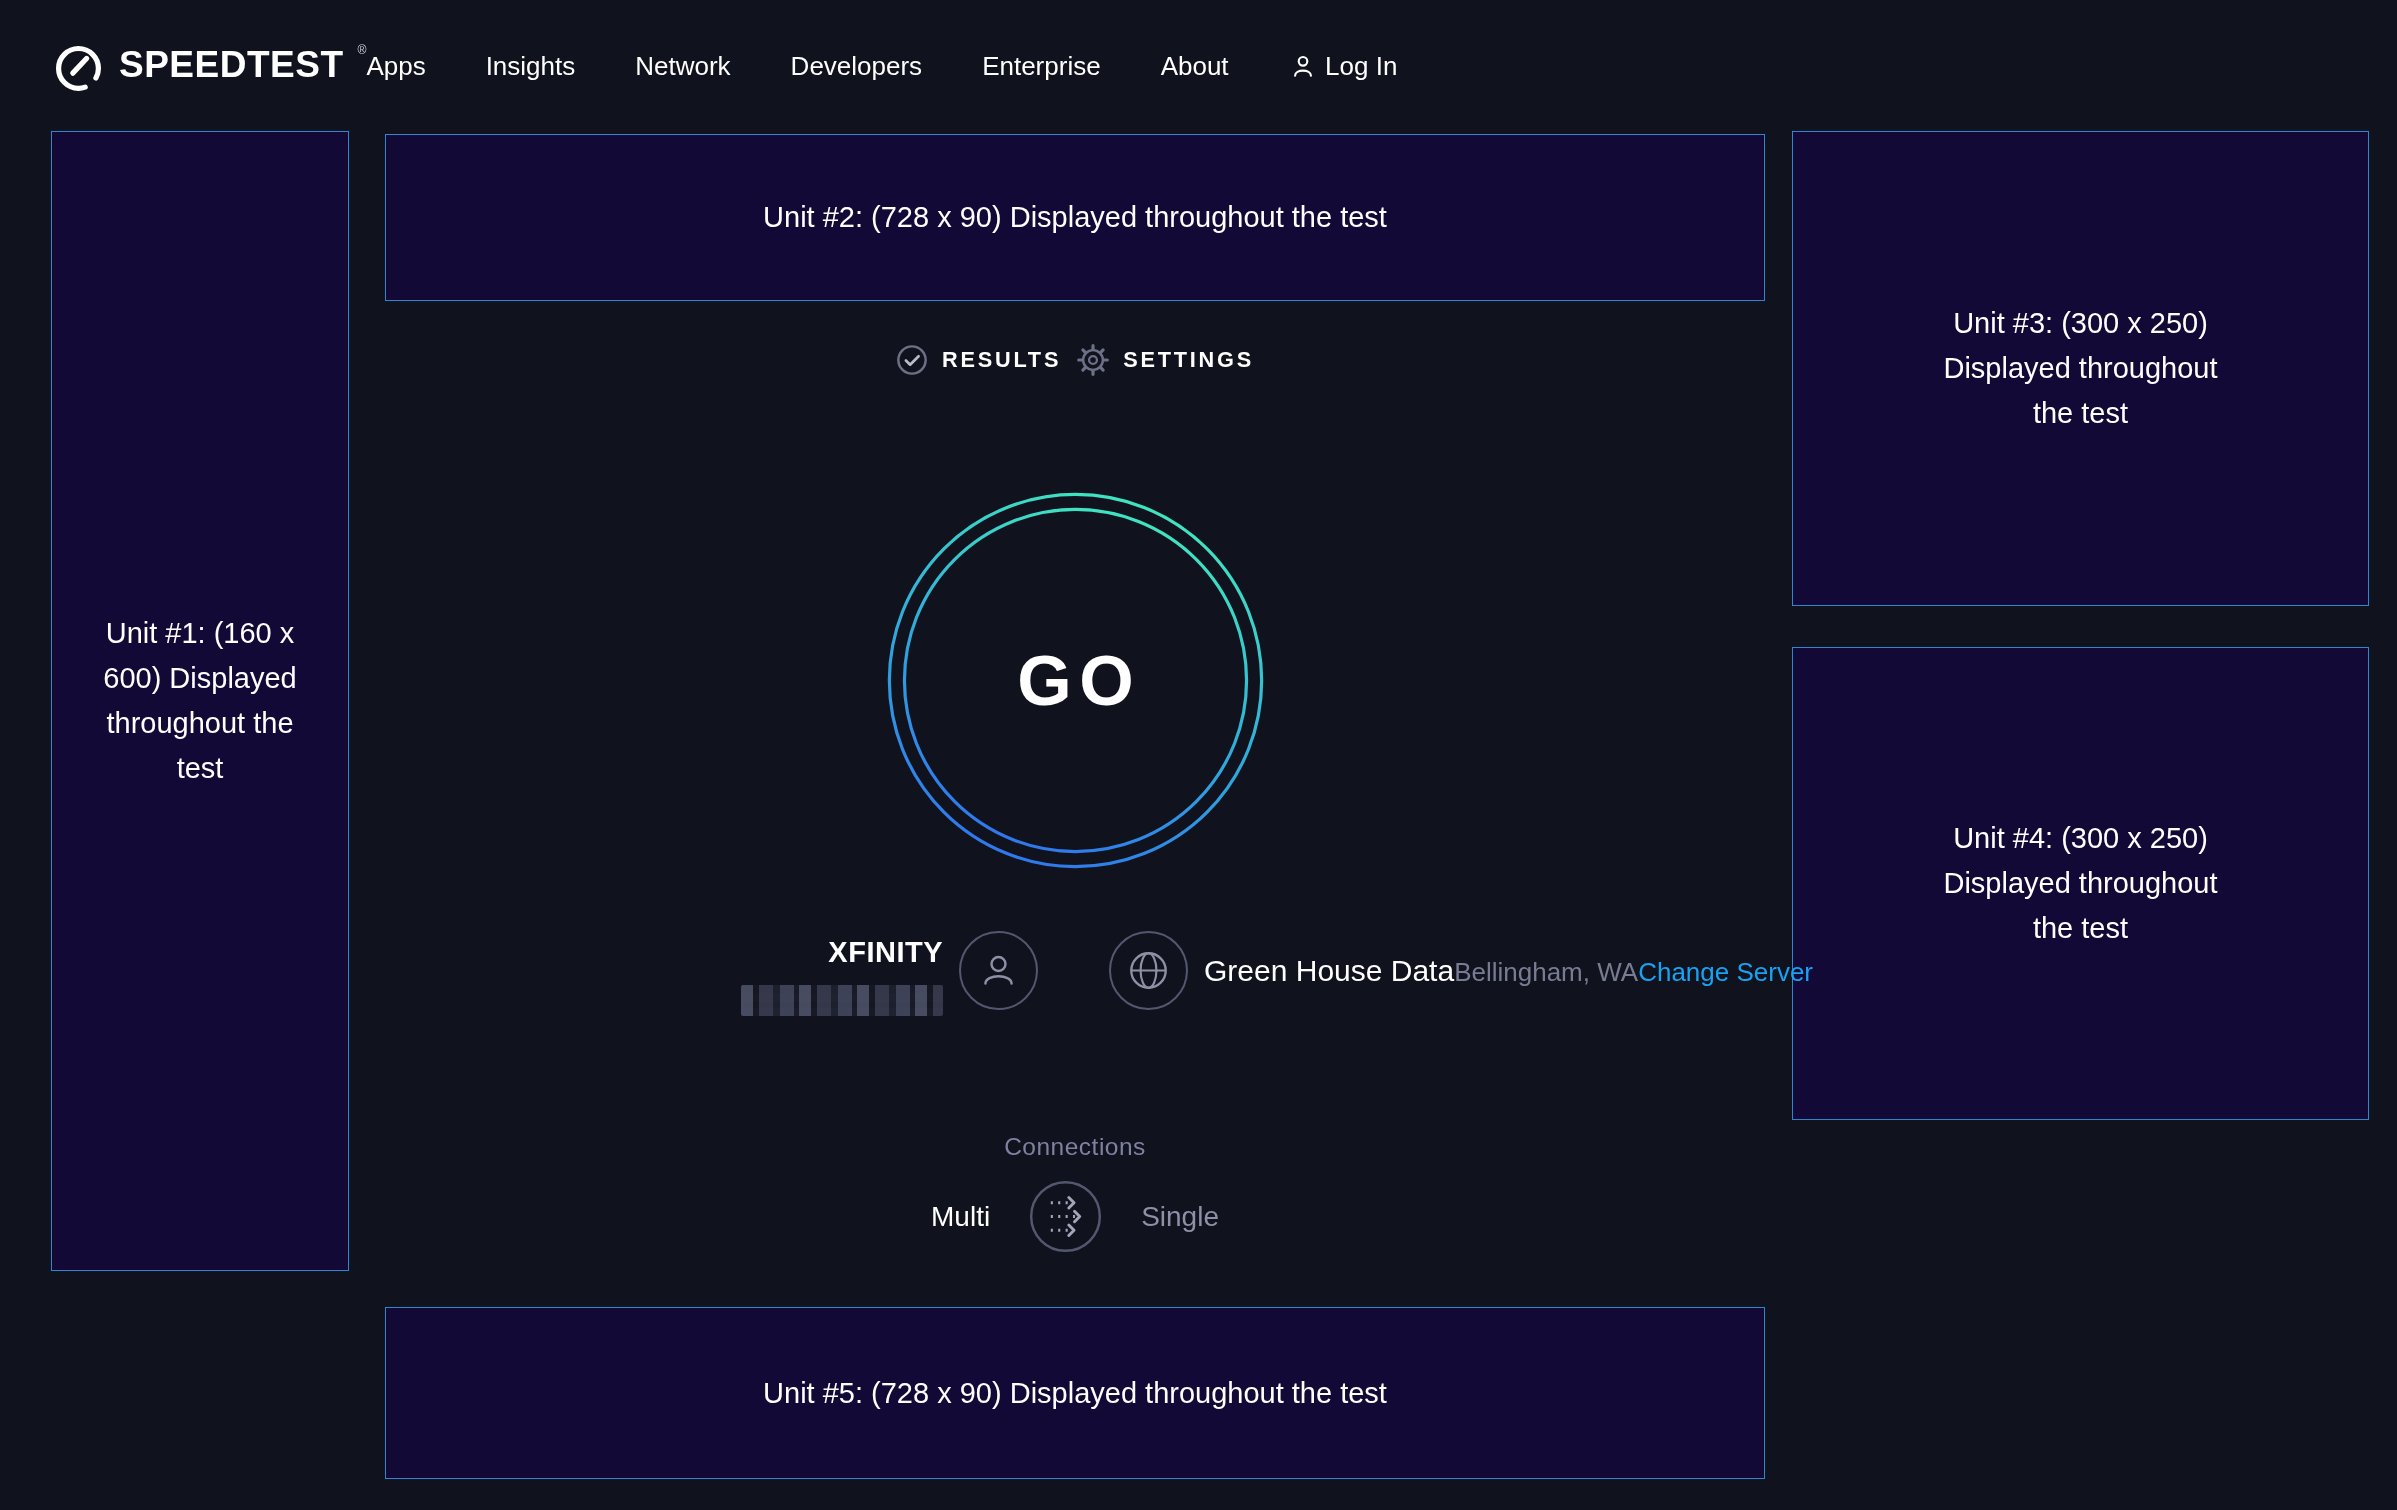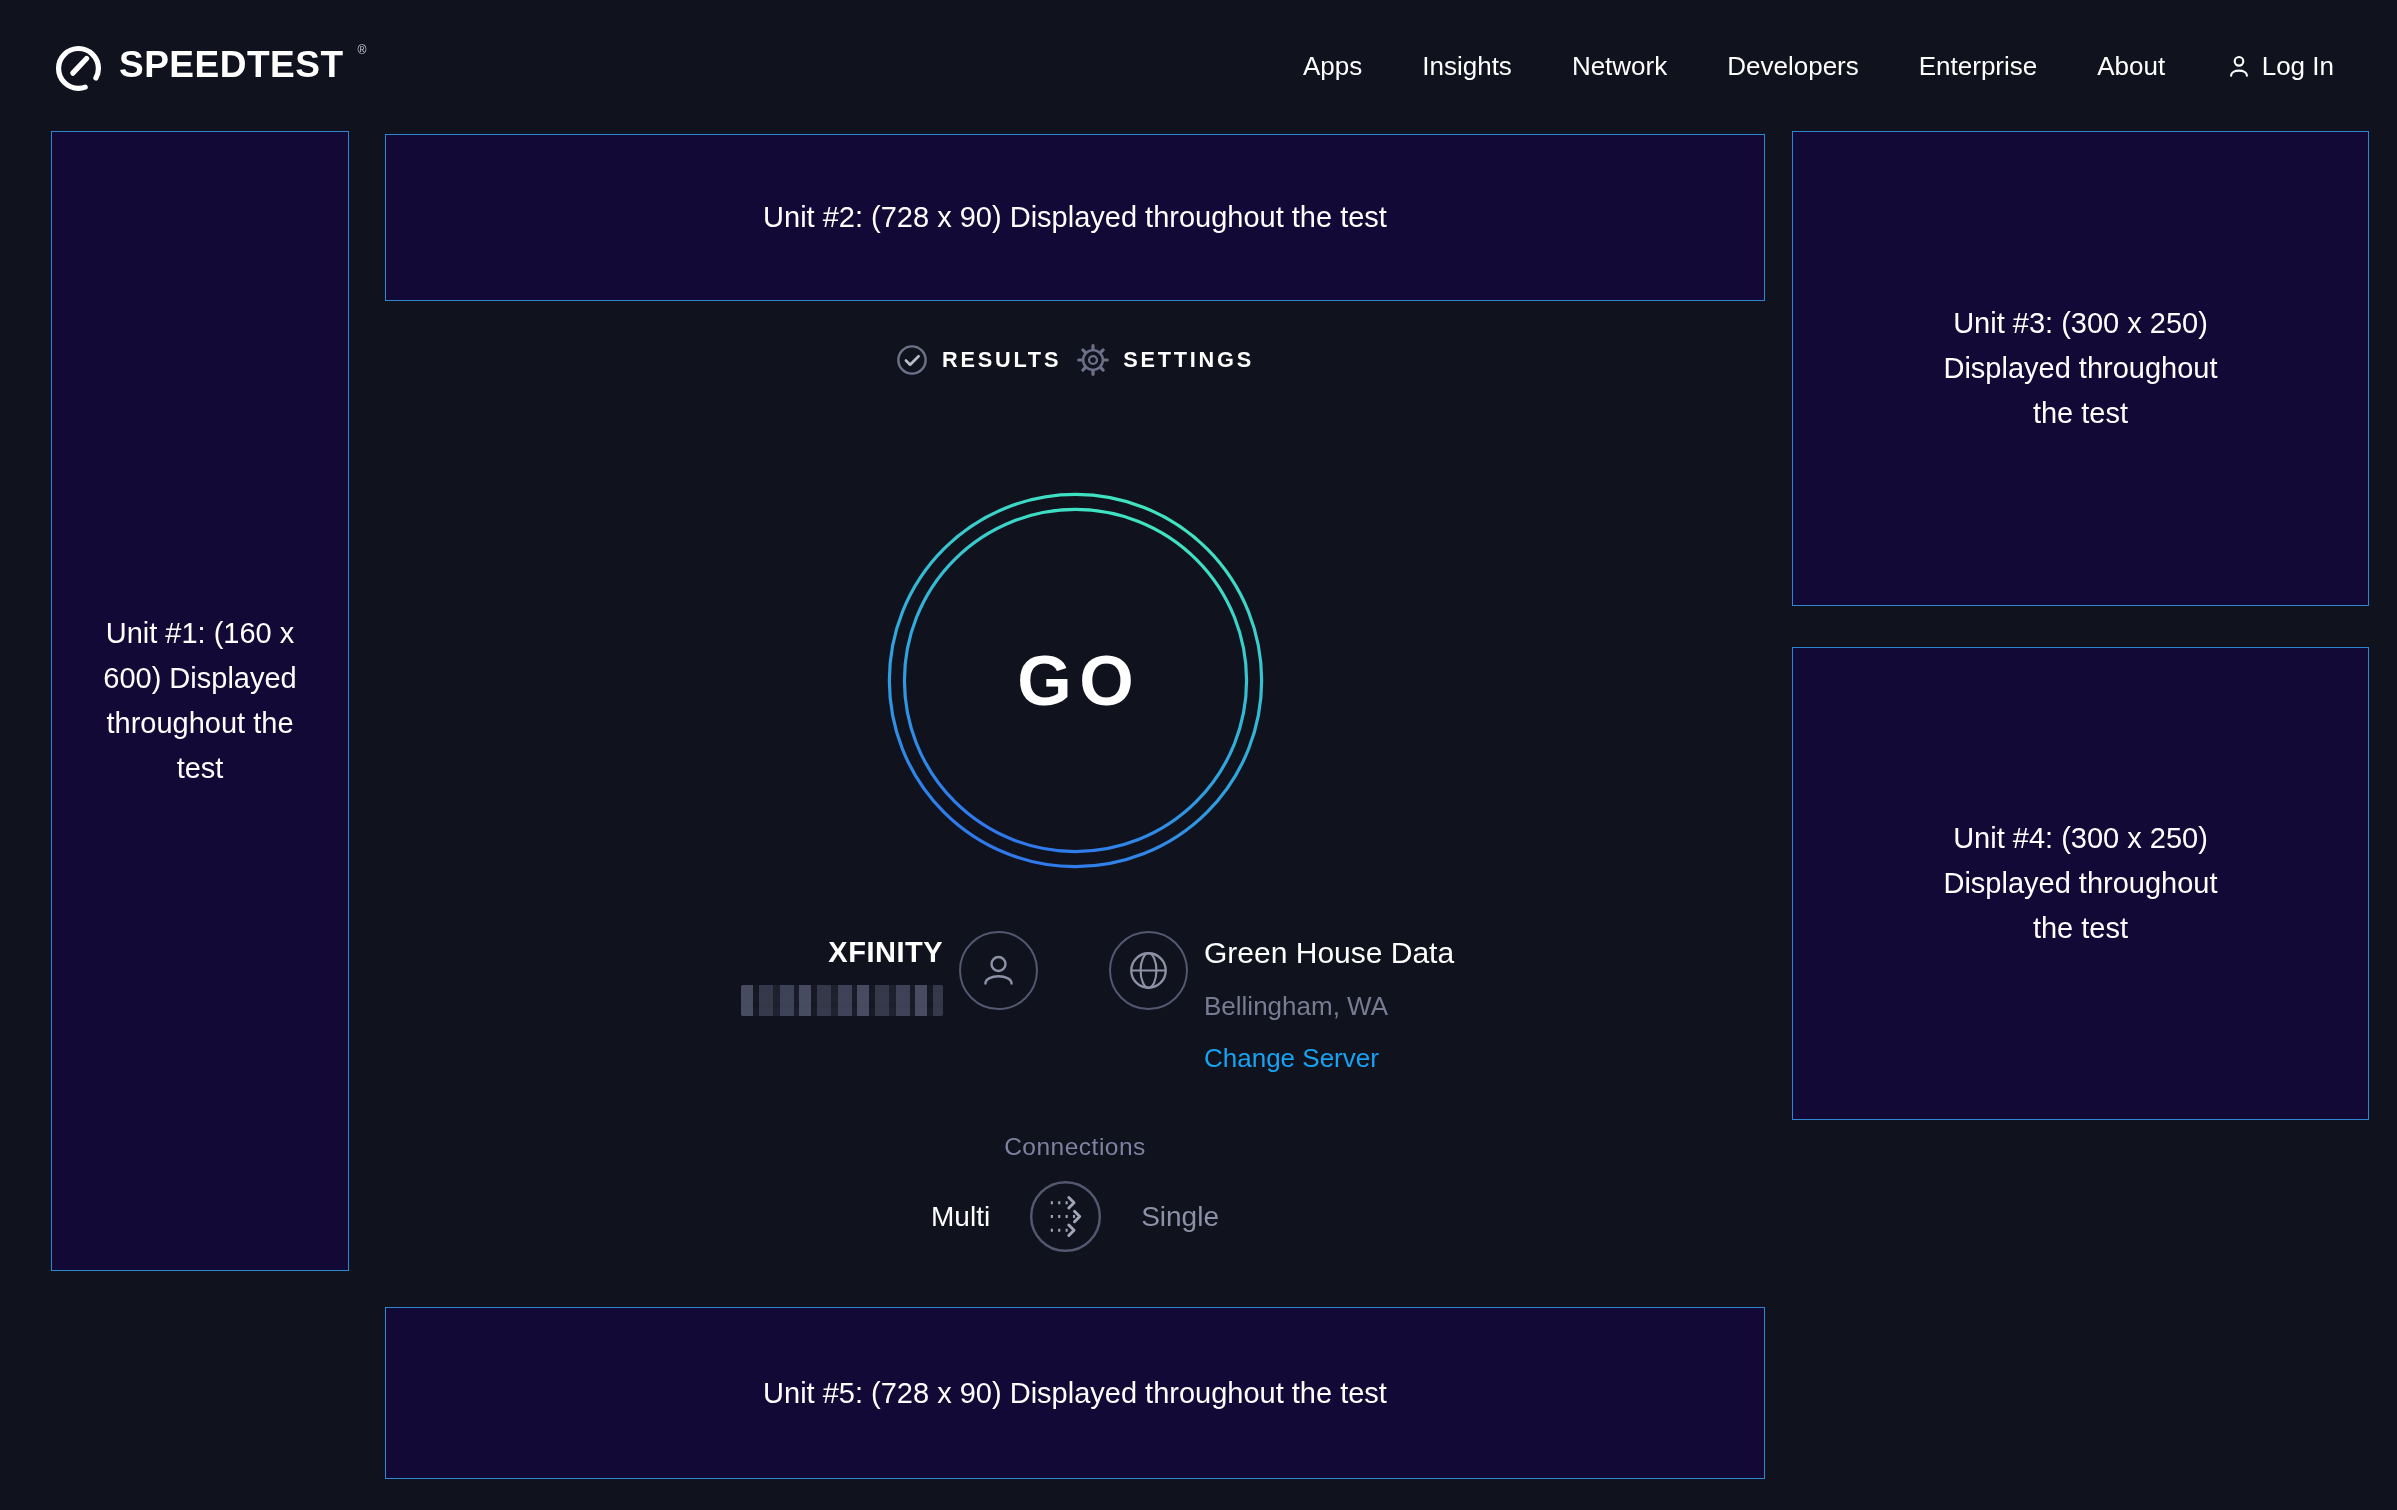--- a/index.html
+++ b/index.html
@@ -10,21 +10,21 @@
     font-family: "Liberation Sans", sans-serif;
     color: #ffffff;
     overflow: hidden;
     position: relative;
   }
   .canvas { position: absolute; inset: 0; width: 2397px; height: 1510px; }
 
   
   .header {
     position: absolute; top: 0; left: 0; width: 100%; height: 131px;
-    display: flex; align-items: center; justify-content: space-between;
+    display: flex; align-items: center; 
     padding: 0 63px 0 51px;
   }
   .logo { display: flex; align-items: flex-start; gap: 13px; cursor: pointer; }
   .logo svg { display: block; margin-top: 1.9px; }
   .logo-text {
     font-size: 37px; font-weight: 700; letter-spacing: 0.5px; color: #fff;
     line-height: 55px;
   }
   .logo-tm { font-size: 12.2px; color: #cfd1da; margin-top: 5.6px; margin-left: 0.9px; }
   .nav { display: flex; align-items: center; gap: 60px; }
@@ -94,21 +94,21 @@
       repeating-linear-gradient(0deg,
         rgba(70,74,96,0.55) 0 8.5px, rgba(18,20,30,0.55) 8.5px 14px,
         rgba(58,62,82,0.55) 14px 22.6px, rgba(22,24,36,0.55) 22.6px 31px);
   }
   .isp-block .icon-circle { margin-top: -2.8px; }
   .server-block {
     position: absolute; left: 1109px; top: 934px;
     display: flex; align-items: flex-start; gap: 16px;
   }
   .server-block .icon-circle { margin-top: -2.8px; }
-  .server-text { display: flex; flex-direction: column; align-items: flex-start; padding-top: 1.9px; }
+  .server-text { display: flex; align-items: flex-end; padding-top: 1.9px; }
   .server-name { font-size: 30px; font-weight: 500; color: #ffffff; }
   .server-location { font-size: 26px; color: #787c92; margin-top: 21px; }
   .server-change { font-size: 26px; color: #18a2f2; margin-top: 21px; cursor: pointer; text-decoration: none; }
 
   
   .connections-label {
     position: absolute; left: 385px; top: 1133px; width: 1380px;
     text-align: center; font-size: 24.5px; color: #7e82a0; letter-spacing: 0.5px;
   }
   .connections-row {

